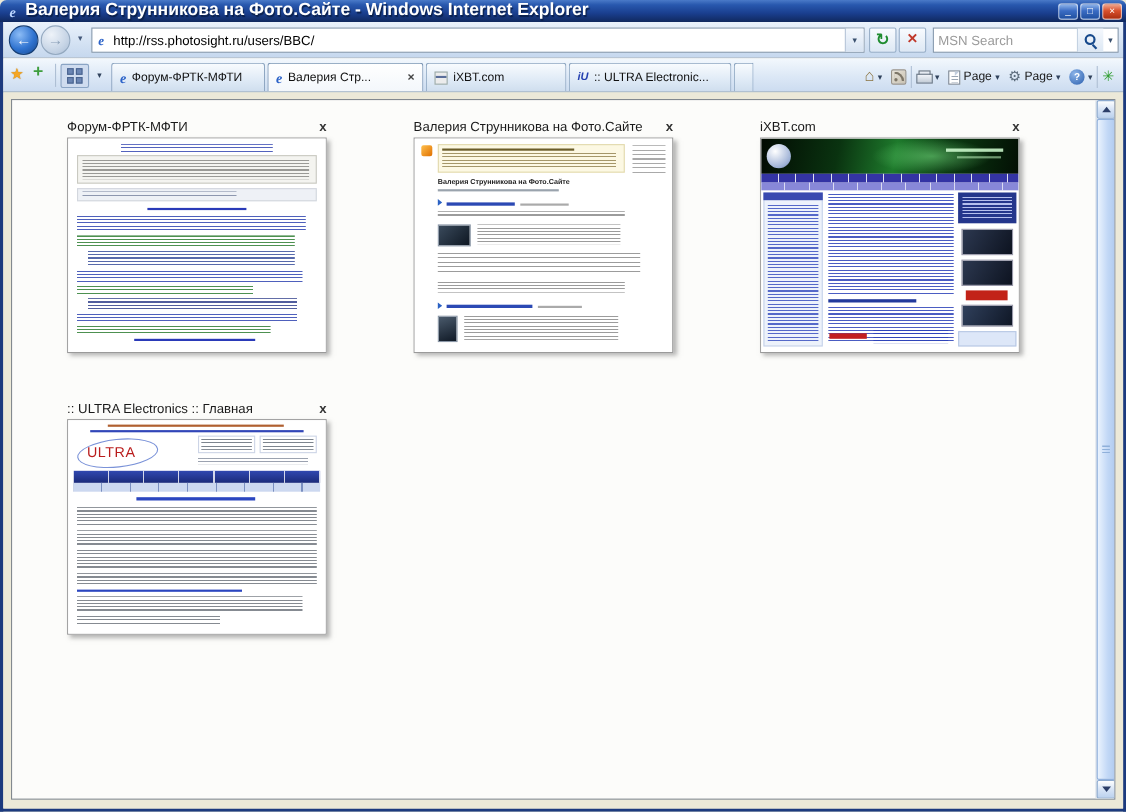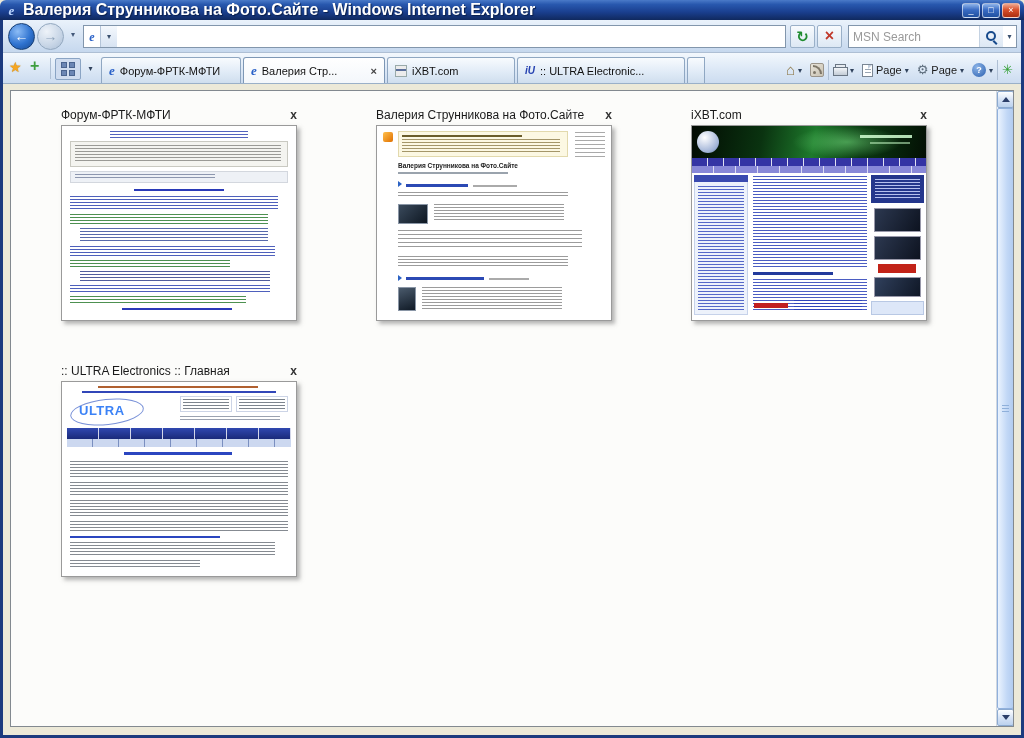--- a/index.html
+++ b/index.html
@@ -103,21 +103,21 @@
   .qt-head{height:15px;display:flex;align-items:center;font-size:12px;color:#1a1a1a;margin-bottom:3px}
   .qt-title{flex:1;white-space:nowrap;overflow:hidden}
   .qt-close{width:14px;text-align:right;color:#333;font-weight:bold;font-size:12px}
   .qt-thumb{position:relative;height:196px;border:1px solid #9a9a9a;background:#fff;box-shadow:3px 3px 4px rgba(110,110,110,.5)}
   .mock{position:absolute;inset:0;overflow:hidden;background:#fff}
   .mock i{position:absolute;display:block;font-style:normal}
   .tx{background-image:repeating-linear-gradient(to bottom,currentColor 0,currentColor 1px,transparent 1px,transparent 3px);opacity:.85}
   .tx4{background-image:repeating-linear-gradient(to bottom,currentColor 0,currentColor 1px,transparent 1px,transparent 4px);opacity:.85}
   .tri{width:0;height:0;border-left:4px solid #2b62c4;border-top:3px solid transparent;border-bottom:3px solid transparent}
   .mock-heading{font-size:6.5px;font-weight:bold;color:#222;white-space:nowrap}
-  .ultra-logo-text{font-size:13px;font-weight:bold;font-style:italic;color:#3b82f6;letter-spacing:.5px}
+  .ultra-logo-text{font-size:13px;font-weight:normal;font-style:italic;color:#b91c1c;letter-spacing:.5px}
 </style>
 </head>
 <body>
 
 <div class="titlebar">
   <span class="tb-icon">e</span>
   <span class="tb-title">Валерия Струнникова на Фото.Сайте - Windows Internet Explorer</span>
   <span class="tb-btns">
     <span class="tb-btn">_</span>
     <span class="tb-btn">□</span>
@@ -126,20 +126,21 @@
 </div>
 
 <div class="frame">
 
   <div class="navbar">
     <div class="navbtn back">←</div>
     <div class="navbtn fwd">→</div>
     <div class="nav-chevron">▾</div>
     <div class="addr">
       <span class="fav">e</span>
+      <input value="http://rss.photosight.ru/users/BBC/" style="">
       <span class="drop">▾</span>
     </div>
     <div class="sqbtn refresh">↻</div>
     <div class="sqbtn stop">×</div>
     <div class="searchbox">
       <input placeholder="MSN Search" style="">
       <span class="magbtn">
           <span class="mag"></span>
         </span>
       <span class="searchdrop">▾</span>
@@ -167,21 +168,21 @@
       </div>
       <div class="tab active" style="width:142px">
         <span class="fico-ie">e</span>
         <span class="flabel">Валерия Стр...</span>
         <span class="tab-close">×</span>
       </div>
       <div class="tab" style="width:128px">
         <span class="fico-ixbt"></span>
         <span class="flabel">iXBT.com</span>
       </div>
-      <div class="tab" style="width:168px">
+      <div class="tab" style="width:148px">
         <span class="fico-ultra">iU</span>
         <span class="flabel">:: ULTRA Electronic...</span>
       </div>
       <div class="tab-stub"></div>
     </div>
 
     <div class="cmdbar">
       <span class="cmd">
         <span class="ico-home">⌂</span>
         <span class="dd">▾</span>

